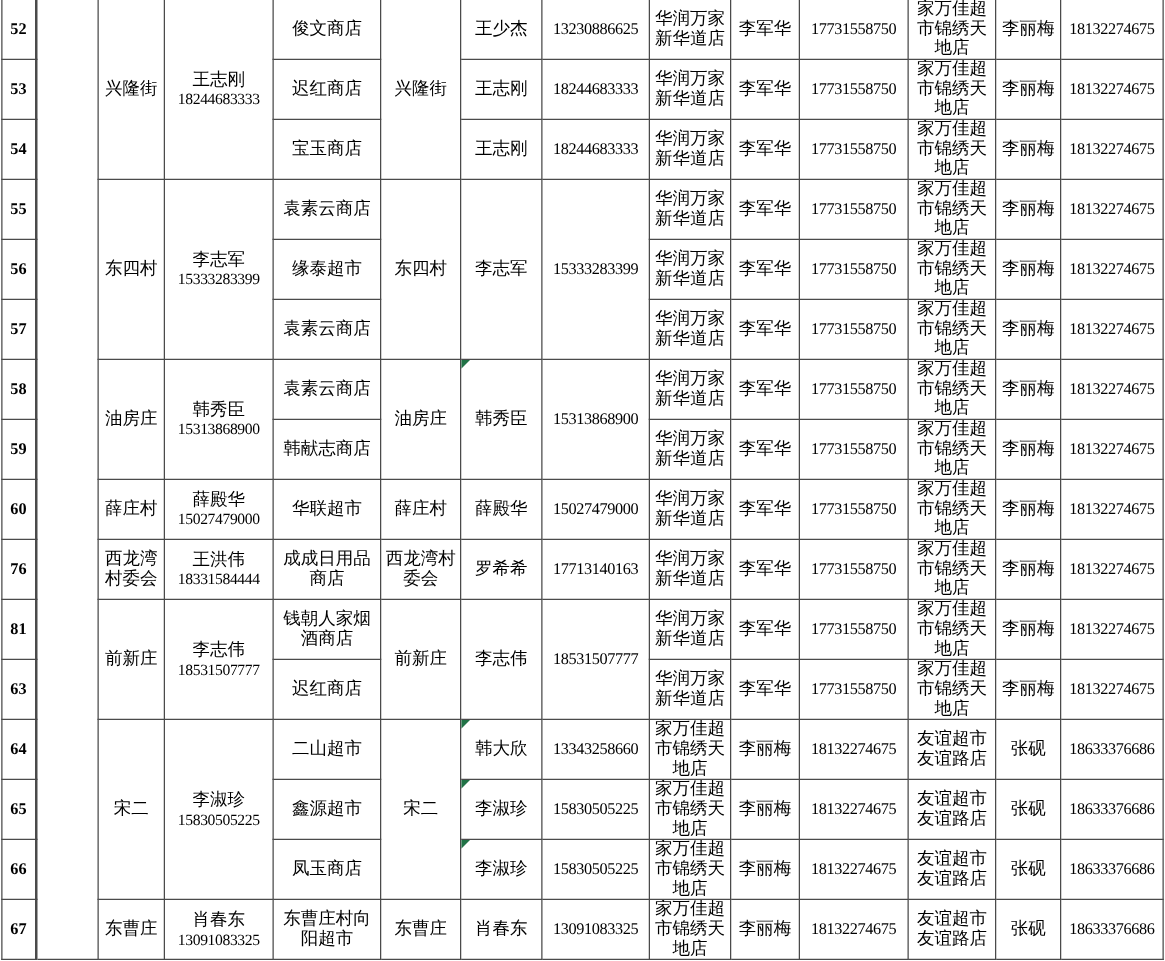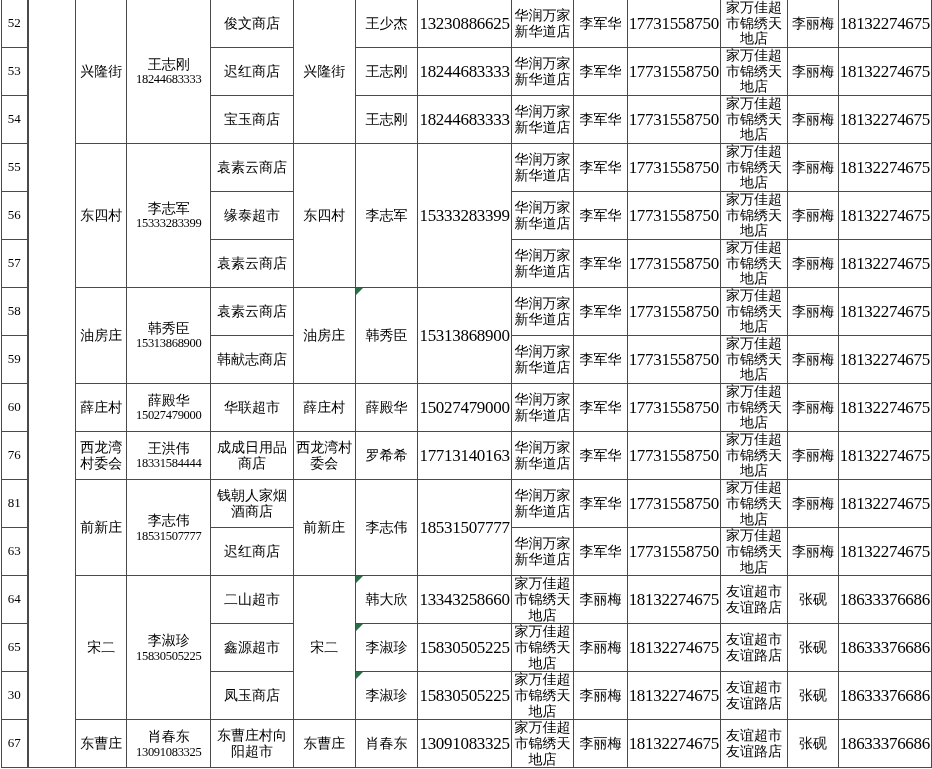--- a/index.html
+++ b/index.html
@@ -10,23 +10,23 @@
   table { border-collapse:collapse; table-layout:fixed; margin-left:1px; }
   td {
     border:1px solid #4a4a4a; text-align:center; vertical-align:middle;
     padding:0 1px; overflow:hidden; line-height:1.12; position:relative;
     word-break:break-all;
   }
   tr { height:48px; }
   tr.first { height:43px; }
   tr.first td { border-top:none; }
   td.sp { border-left-width:2px; }
-  .c-num { font-size:13px; }
+  .c-num { font-size:13px;font-weight:bold; }
   .c-cn  { font-size:14px; }
-  .c-tel { font-size:17px; letter-spacing:-0.3px; white-space:nowrap; }
+  .c-tel { font-size:13px; letter-spacing:-0.3px; white-space:nowrap; }
   .owner-name { font-size:14px; }
   .owner-phone { font-size:12.5px; letter-spacing:-0.3px; }
   .tri {
     position:absolute; top:0; left:0; width:0; height:0;
     border-top:7px solid #217346; border-right:7px solid transparent;
   }
 </style>
 </head>
 <body>
 
@@ -260,21 +260,21 @@
     <td class="c-tel">15830505225</td>
     <td class="c-cn">家万佳超市锦绣天地店</td>
     <td class="c-cn">李丽梅</td>
     <td class="c-tel">18132274675</td>
     <td class="c-cn">友谊超市友谊路店</td>
     <td class="c-cn">张砚</td>
     <td class="c-tel">18633376686</td>
   </tr>
 
   <tr>
-    <td class="c-num">30</td>
+    <td class="c-num">66</td>
     <td class="c-cn">凤玉商店</td>
     <td class="c-cn"><span class="tri"></span><span>李淑珍</span></td>
     <td class="c-tel">15830505225</td>
     <td class="c-cn">家万佳超市锦绣天地店</td>
     <td class="c-cn">李丽梅</td>
     <td class="c-tel">18132274675</td>
     <td class="c-cn">友谊超市友谊路店</td>
     <td class="c-cn">张砚</td>
     <td class="c-tel">18633376686</td>
   </tr>

